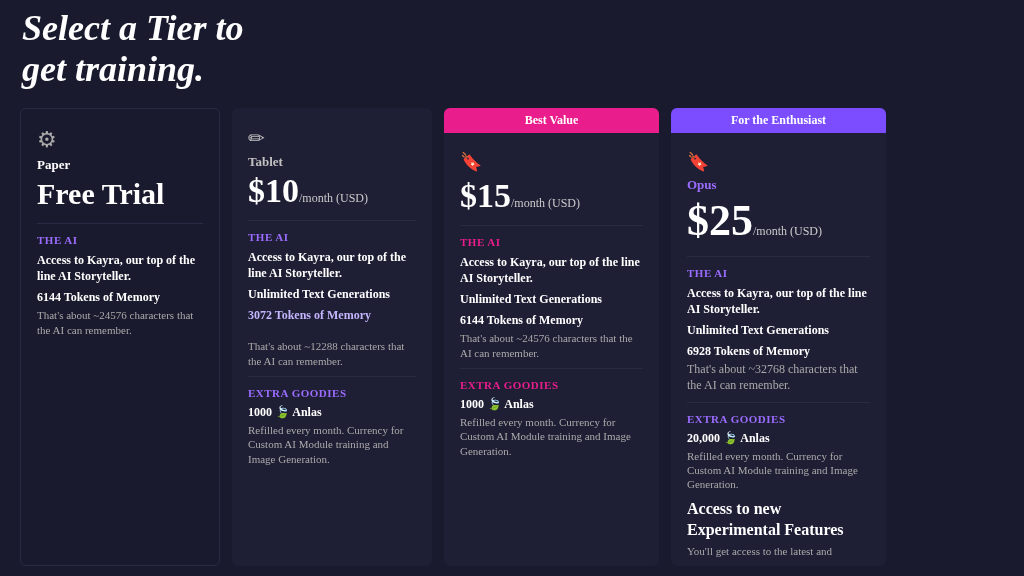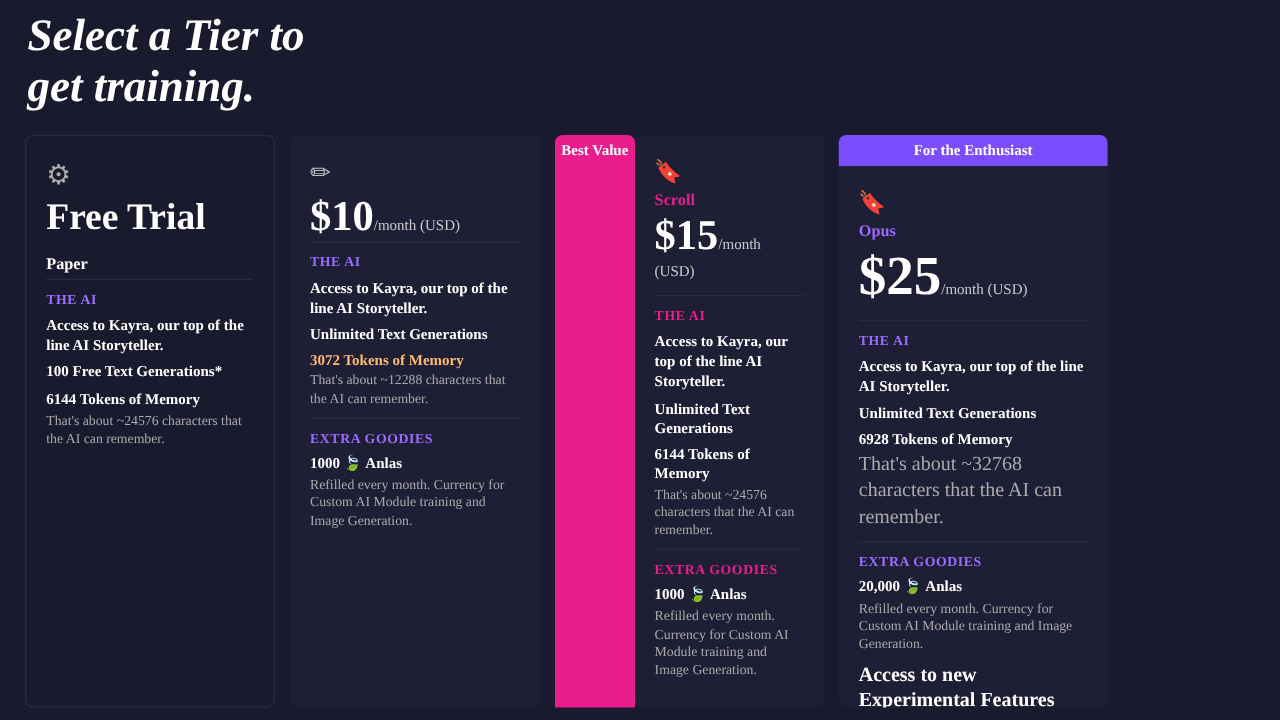--- a/index.html
+++ b/index.html
@@ -48,55 +48,54 @@
   <div style="font-size:36px;font-weight:900;line-height:1.15;color:#ffffff;font-family:Georgia,serif;font-style:italic;">
     <span>Select a Tier to</span><br>
     <span>get training.</span>
   </div>
 </div>
 
 <div style="display:flex;gap:12px;position:absolute;top:108px;left:20px;right:8px;bottom:10px;">
 
   <div class="card paper-card" style="background:#1a1a2e;border:1px solid #2a2a45;flex:0 0 200px;border-radius:6px;padding:18px 16px;overflow:hidden;">
     <div style="font-size:22px;margin-bottom:4px;color:#aaaaaa;">⚙</div>
+    <div style="font-size:13px;font-weight:bold;color:#ffffff;margin-bottom:4px;font-family:Georgia,serif;">Paper</div>
     <div style="font-size:30px;font-weight:900;color:#ffffff;margin-bottom:12px;font-family:Georgia,serif;">Free Trial</div>
-    <div style="font-size:13px;font-weight:bold;color:#ffffff;margin-bottom:4px;font-family:Georgia,serif;">Paper</div>
     <div style="border-top:1px solid #2a2a45;padding-top:10px;">
       <div style="font-size:11px;color:#9b6dff;font-weight:bold;text-transform:uppercase;letter-spacing:0.5px;margin-bottom:6px;">The AI</div>
       <div style="font-size:12px;font-weight:bold;color:#ffffff;margin-bottom:6px;line-height:1.35;">Access to Kayra, our top of the line AI Storyteller.</div>
-      <div style="font-size:12px;font-weight:bold;color:#ffffff;margin-bottom:6px;line-height:1.3;">100 Free Text Generations*</div>
       <div style="font-size:12px;font-weight:bold;color:#ffffff;margin-bottom:3px;">6144 Tokens of Memory</div>
       <div style="font-size:11px;color:#aaaaaa;line-height:1.3;">That's about ~24576 characters that the AI can remember.</div>
     </div>
   </div>
 
   <div class="card tablet-card" style="background:#1e1e35;flex:0 0 200px;border-radius:6px;padding:18px 16px;overflow:hidden;">
     <div style="font-size:20px;margin-bottom:4px;color:#c0c0c0;">✏</div>
-    <div style="">
+    <div style="font-size:13px;font-weight:bold;color:#c0c0c0;margin-bottom:2px;font-family:Georgia,serif;">Tablet</div>
+    <div style="margin-bottom:10px;">
       <span style="font-size:34px;font-weight:900;color:#ffffff;font-family:Georgia,serif;">$10</span><span style="font-size:12px;color:#cccccc;">/month (USD)</span>
     </div>
     <div style="border-top:1px solid #2a2a45;padding-top:10px;">
       <div style="font-size:11px;color:#9b6dff;font-weight:bold;text-transform:uppercase;letter-spacing:0.5px;margin-bottom:6px;">The AI</div>
       <div style="font-size:12px;font-weight:bold;color:#ffffff;margin-bottom:6px;line-height:1.35;">Access to Kayra, our top of the line AI Storyteller.</div>
       <div style="font-size:12px;font-weight:bold;color:#ffffff;margin-bottom:6px;">Unlimited Text Generations</div>
-      <div style="font-size:12px;font-weight:bold;color:#fdba74;margin-bottom:1px;">3072 Tokens of Memory</div>
+      <div style="font-size:12px;font-weight:bold;color:#c4b5fd;margin-bottom:16px;">3072 Tokens of Memory</div>
       <div style="font-size:11px;color:#aaaaaa;line-height:1.3;margin-bottom:8px;">That's about ~12288 characters that the AI can remember.</div>
     </div>
     <div style="border-top:1px solid #2a2a45;padding-top:10px;">
       <div style="font-size:11px;color:#9b6dff;font-weight:bold;text-transform:uppercase;letter-spacing:0.5px;margin-bottom:6px;">Extra Goodies</div>
       <div style="font-size:12px;font-weight:bold;color:#ffffff;margin-bottom:3px;">1000 🍃 Anlas</div>
       <div style="font-size:11px;color:#aaaaaa;line-height:1.3;">Refilled every month. Currency for Custom AI Module training and Image Generation.</div>
     </div>
   </div>
 
-  <div style="flex:0 0 215px;display:flex;">
+  <div style="flex:0 0 215px;display:flex;flex-direction:column;">
     <div style="background:#e91e8c;color:white;text-align:center;padding:5px;font-size:12px;font-weight:bold;border-radius:6px 6px 0 0;">Best Value</div>
     <div class="card scroll-card" style="background:#1e1e35;border-radius:0 0 6px 6px;padding:18px 16px;overflow:hidden;flex:1;">
       <div style="font-size:18px;margin-bottom:4px;color:#e91e8c;">🔖</div>
-      <div style="font-size:13px;font-weight:bold;color:#e91e8c;margin-bottom:2px;font-family:Georgia,serif;">Scroll</div>
       <div style="margin-bottom:10px;">
         <span style="font-size:34px;font-weight:900;color:#ffffff;font-family:Georgia,serif;">$15</span><span style="font-size:12px;color:#cccccc;">/month (USD)</span>
       </div>
       <div style="border-top:1px solid #2a2a45;padding-top:10px;">
         <div style="font-size:11px;color:#e91e8c;font-weight:bold;text-transform:uppercase;letter-spacing:0.5px;margin-bottom:6px;">The AI</div>
         <div style="font-size:12px;font-weight:bold;color:#ffffff;margin-bottom:6px;line-height:1.35;">Access to Kayra, our top of the line AI Storyteller.</div>
         <div style="font-size:12px;font-weight:bold;color:#ffffff;margin-bottom:6px;">Unlimited Text Generations</div>
         <div style="font-size:12px;font-weight:bold;color:#ffffff;margin-bottom:3px;">6144 Tokens of Memory</div>
         <div style="font-size:11px;color:#aaaaaa;line-height:1.3;margin-bottom:8px;">That's about ~24576 characters that the AI can remember.</div>
       </div>
@@ -114,21 +113,21 @@
       <div style="font-size:18px;margin-bottom:4px;color:#9b6dff;">🔖</div>
       <div style="font-size:13px;font-weight:bold;color:#9b6dff;margin-bottom:2px;font-family:Georgia,serif;">Opus</div>
       <div style="margin-bottom:10px;">
         <span style="font-size:44px;font-weight:900;color:#ffffff;font-family:Georgia,serif;">$25</span><span style="font-size:12px;color:#cccccc;">/month (USD)</span>
       </div>
       <div style="border-top:1px solid #2a2a45;padding-top:10px;">
         <div style="font-size:11px;color:#9b6dff;font-weight:bold;text-transform:uppercase;letter-spacing:0.5px;margin-bottom:6px;">The AI</div>
         <div style="font-size:12px;font-weight:bold;color:#ffffff;margin-bottom:6px;line-height:1.35;">Access to Kayra, our top of the line AI Storyteller.</div>
         <div style="font-size:12px;font-weight:bold;color:#ffffff;margin-bottom:6px;">Unlimited Text Generations</div>
         <div style="font-size:12px;font-weight:bold;color:#ffffff;margin-bottom:3px;">6928 Tokens of Memory</div>
-        <div style="font-size:16px;color:#aaaaaa;line-height:1.3;margin-bottom:8px;">That's about ~32768 characters that the AI can remember.</div>
+        <div style="font-size:12px;color:#aaaaaa;line-height:1.3;margin-bottom:8px;">That's about ~32768 characters that the AI can remember.</div>
       </div>
       <div style="border-top:1px solid #2a2a45;padding-top:10px;">
         <div style="font-size:11px;color:#9b6dff;font-weight:bold;text-transform:uppercase;letter-spacing:0.5px;margin-bottom:6px;">Extra Goodies</div>
         <div style="font-size:12px;font-weight:bold;color:#ffffff;margin-bottom:3px;">20,000 🍃 Anlas</div>
         <div style="font-size:11px;color:#aaaaaa;line-height:1.3;margin-bottom:8px;">Refilled every month. Currency for Custom AI Module training and Image Generation.</div>
         <div style="font-size:16px;font-weight:bold;color:#ffffff;margin-bottom:3px;line-height:1.3;">Access to new Experimental Features</div>
         <div style="font-size:11px;color:#aaaaaa;line-height:1.3;">You'll get access to the latest and</div>
       </div>
     </div>
   </div>

